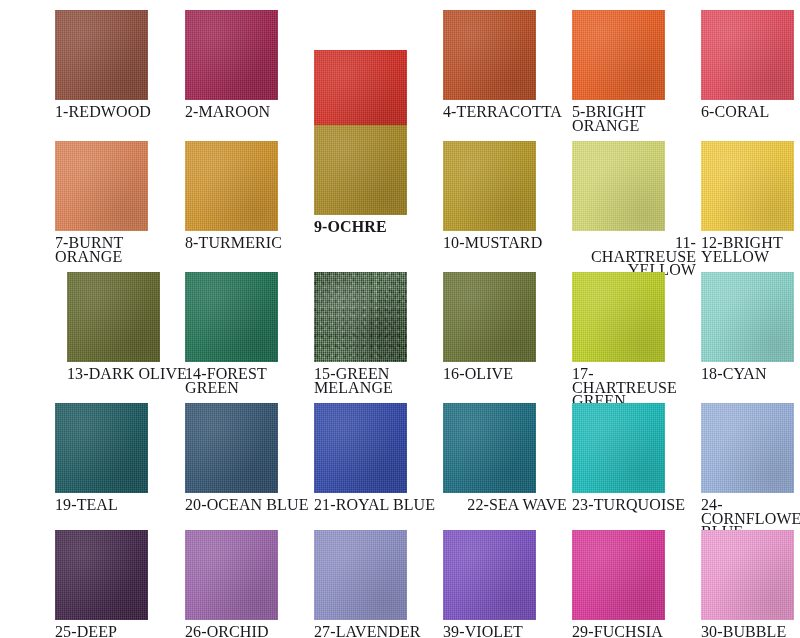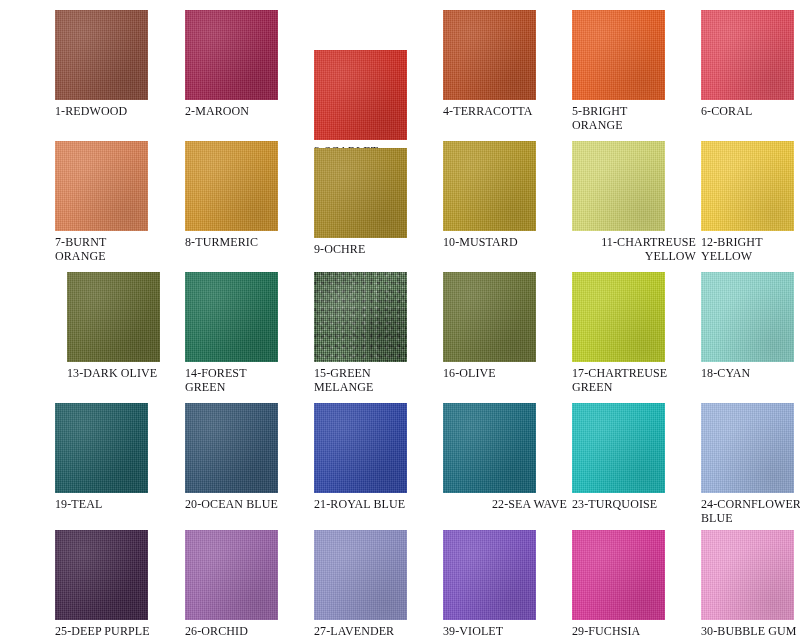--- a/index.html
+++ b/index.html
@@ -89,21 +89,21 @@
   }
   .swatch-chip.melange::after {
     background:
       radial-gradient(ellipse at 26% 30%, rgba(255,255,255,0.16), rgba(255,255,255,0) 45%),
       radial-gradient(ellipse at 70% 68%, rgba(0,0,0,0.22), rgba(0,0,0,0) 52%),
       linear-gradient(118deg, rgba(0,0,0,0.12) 0%, rgba(255,255,255,0.10) 52%, rgba(0,0,0,0.16) 100%);
   }
 
   .swatch-label {
     margin-top: 5px;
-    font-size: 12px;
+    font-size: 16px;
     line-height: 13.5px;
     letter-spacing: 0.1px;
     color: #18171c;
     width: 124px;
     white-space: pre-line;
   }
 </style>
 </head>
 <body>
 
@@ -136,21 +136,21 @@
     </div>
     <div class="swatch-cell" style="left: 55px; top: 141px;">
       <div class="swatch-chip" style="width: 93px; height: 90px; background-color: rgb(223, 129, 82);"></div>
       <div class="swatch-label">7-BURNT
 ORANGE</div>
     </div>
     <div class="swatch-cell" style="left: 185px; top: 141px;">
       <div class="swatch-chip" style="width: 93px; height: 90px; background-color: rgb(211, 148, 38);"></div>
       <div class="swatch-label">8-TURMERIC</div>
     </div>
-    <div class="swatch-cell" style="left: 314px; top: 148px;">
+    <div class="swatch-cell" style="left: 314px; top: 125px; font-weight: bold;">
       <div class="swatch-chip" style="width: 93px; height: 90px; background-color: rgb(168, 137, 31);"></div>
       <div class="swatch-label">9-OCHRE</div>
     </div>
     <div class="swatch-cell" style="left: 443px; top: 141px;">
       <div class="swatch-chip" style="width: 93px; height: 90px; background-color: rgb(184, 154, 33);"></div>
       <div class="swatch-label">10-MUSTARD</div>
     </div>
     <div class="swatch-cell" style="left: 572px; top: 141px; text-align: right;">
       <div class="swatch-chip" style="width: 93px; height: 90px; background-color: rgb(216, 221, 114);"></div>
       <div class="swatch-label">11-CHARTREUSE

